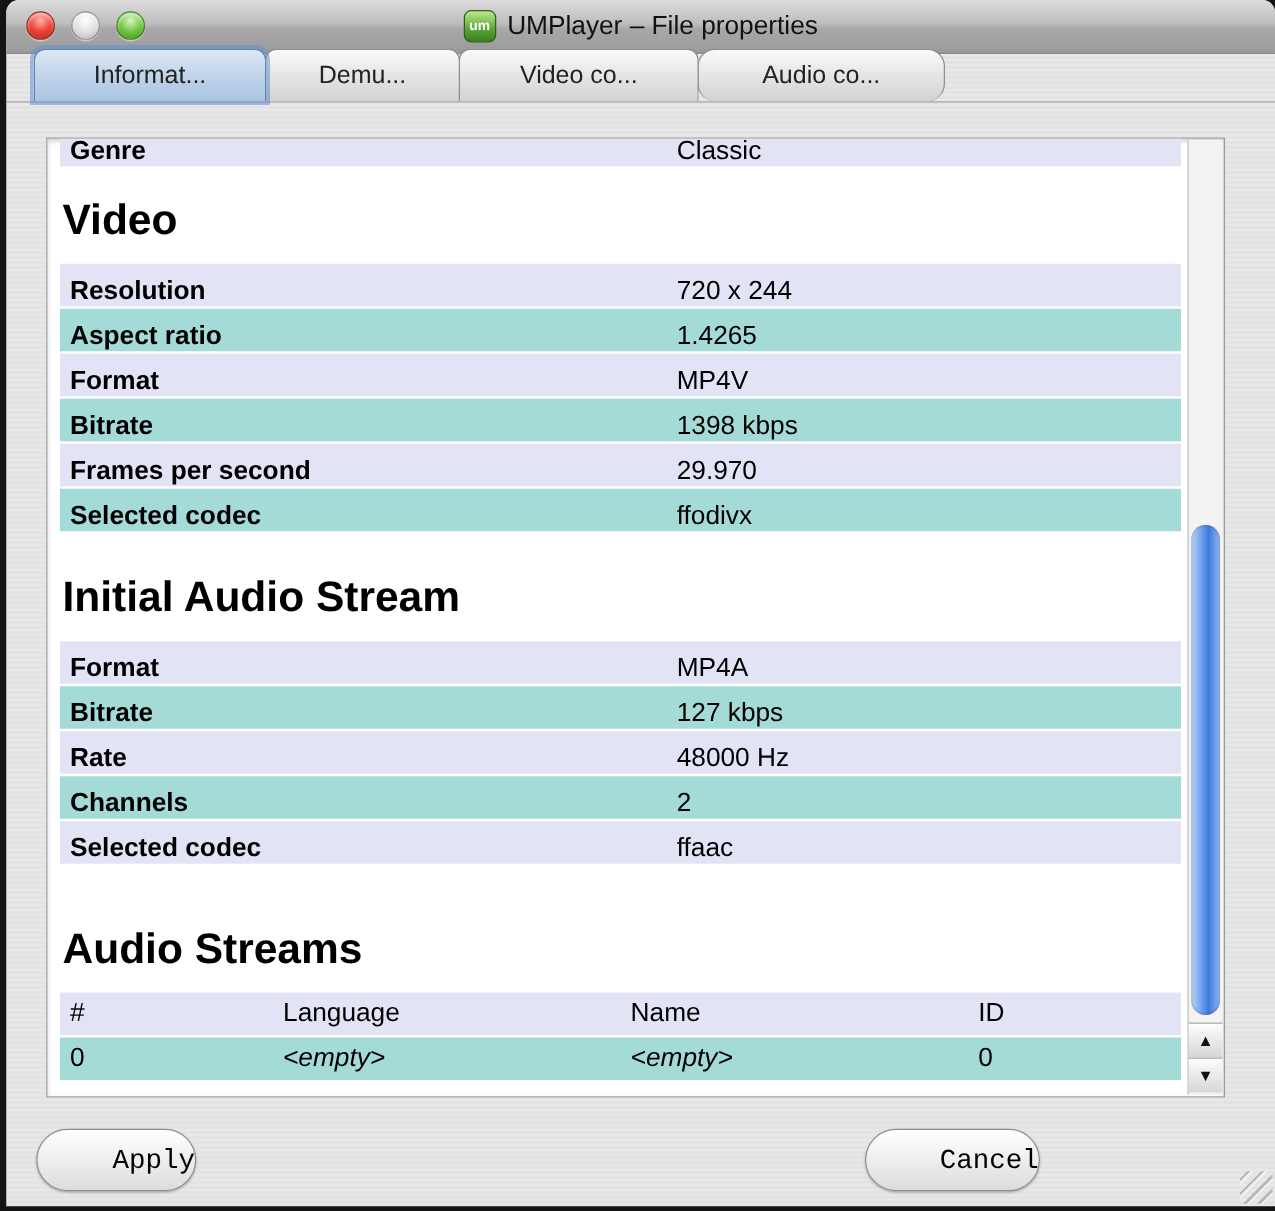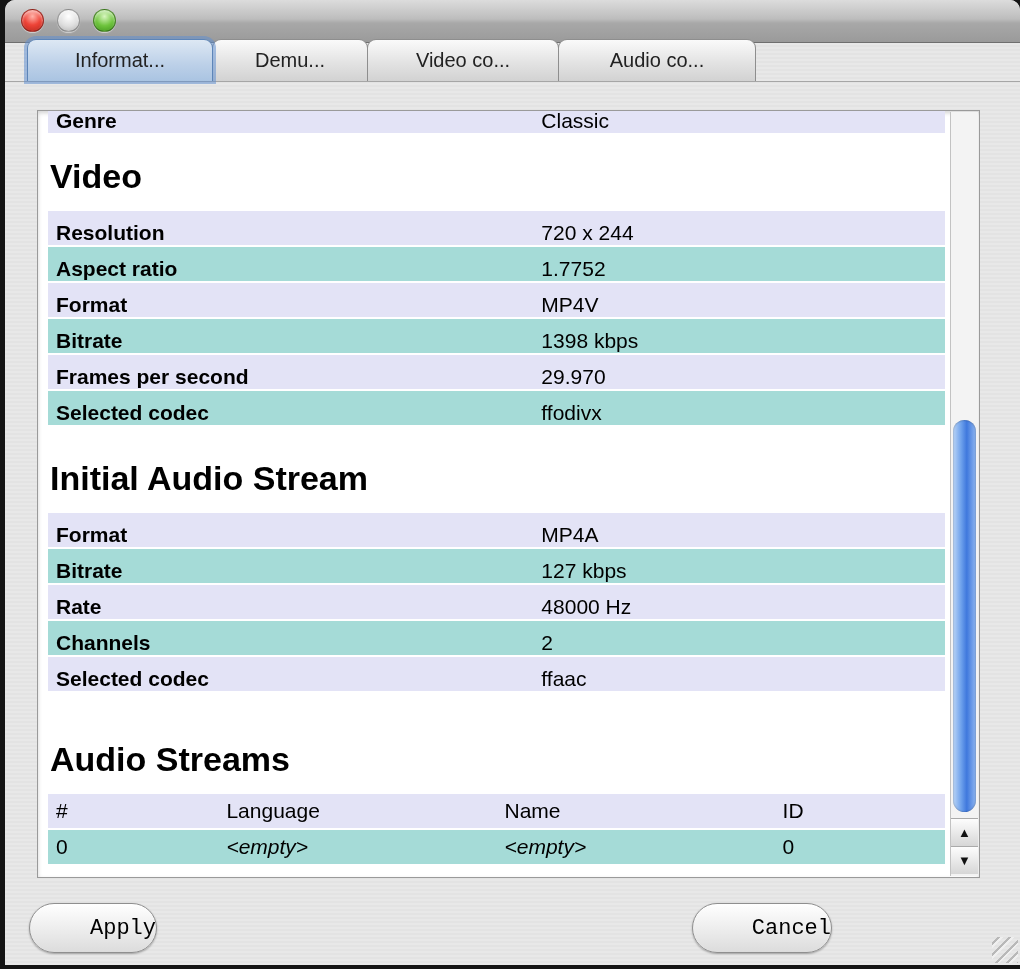--- a/index.html
+++ b/index.html
@@ -49,21 +49,21 @@
     border:1px solid #8e8e8e;border-bottom:none;
     border-radius:9px 9px 0 0;
     background:linear-gradient(#fafafa,#e3e3e3 55%,#d2d2d2);
     display:flex;align-items:center;justify-content:center;
     font-size:20px;color:#222;margin-left:-1px;
     cursor:default;
   }
   .tab.t0{width:186px;margin-left:0;}
   .tab.t1{width:156px;}
   .tab.t2{width:192px;}
-  .tab.t3{width:198px;}
+  .tab.t3{width:198px;border-radius:14px;}
   .tab.t4{width:244px;}
   .tab.selected{
     background:linear-gradient(#dde8f4,#bcd0e8 60%,#aac4e2);
     border-color:#5d85b8;
     box-shadow:0 0 0 3px rgba(98,144,208,.55);
     position:relative;z-index:2;
   }
   
   .content{
     position:absolute;left:32px;top:110px;width:943px;height:768px;
@@ -133,20 +133,24 @@
 <body>
 
 <div class="window">
 
   <div class="titlebar">
     <div class="traffic">
       <span class="tl red"></span>
       <span class="tl mid"></span>
       <span class="tl grn"></span>
     </div>
+    <div class="title-wrap">
+      <span class="app-icon">um</span>
+      <span class="wtitle">UMPlayer – File properties</span>
+    </div>
   </div>
 
   <div class="tabbar">
     <div class="tab t0 selected">
         <span>Informat...</span>
       </div>
     <div class="tab t1">
         <span>Demu...</span>
       </div>
     <div class="tab t2">
@@ -166,21 +170,21 @@
       </div>
 
       <div class="sec">Video</div>
 
       <div class="prow lav">
         <span class="plabel">Resolution</span>
         <span class="pvalue">720 x 244</span>
       </div>
       <div class="prow teal">
         <span class="plabel">Aspect ratio</span>
-        <span class="pvalue">1.7752</span>
+        <span class="pvalue">1.4265</span>
       </div>
       <div class="prow lav">
         <span class="plabel">Format</span>
         <span class="pvalue">MP4V</span>
       </div>
       <div class="prow teal">
         <span class="plabel">Bitrate</span>
         <span class="pvalue">1398 kbps</span>
       </div>
       <div class="prow lav">

